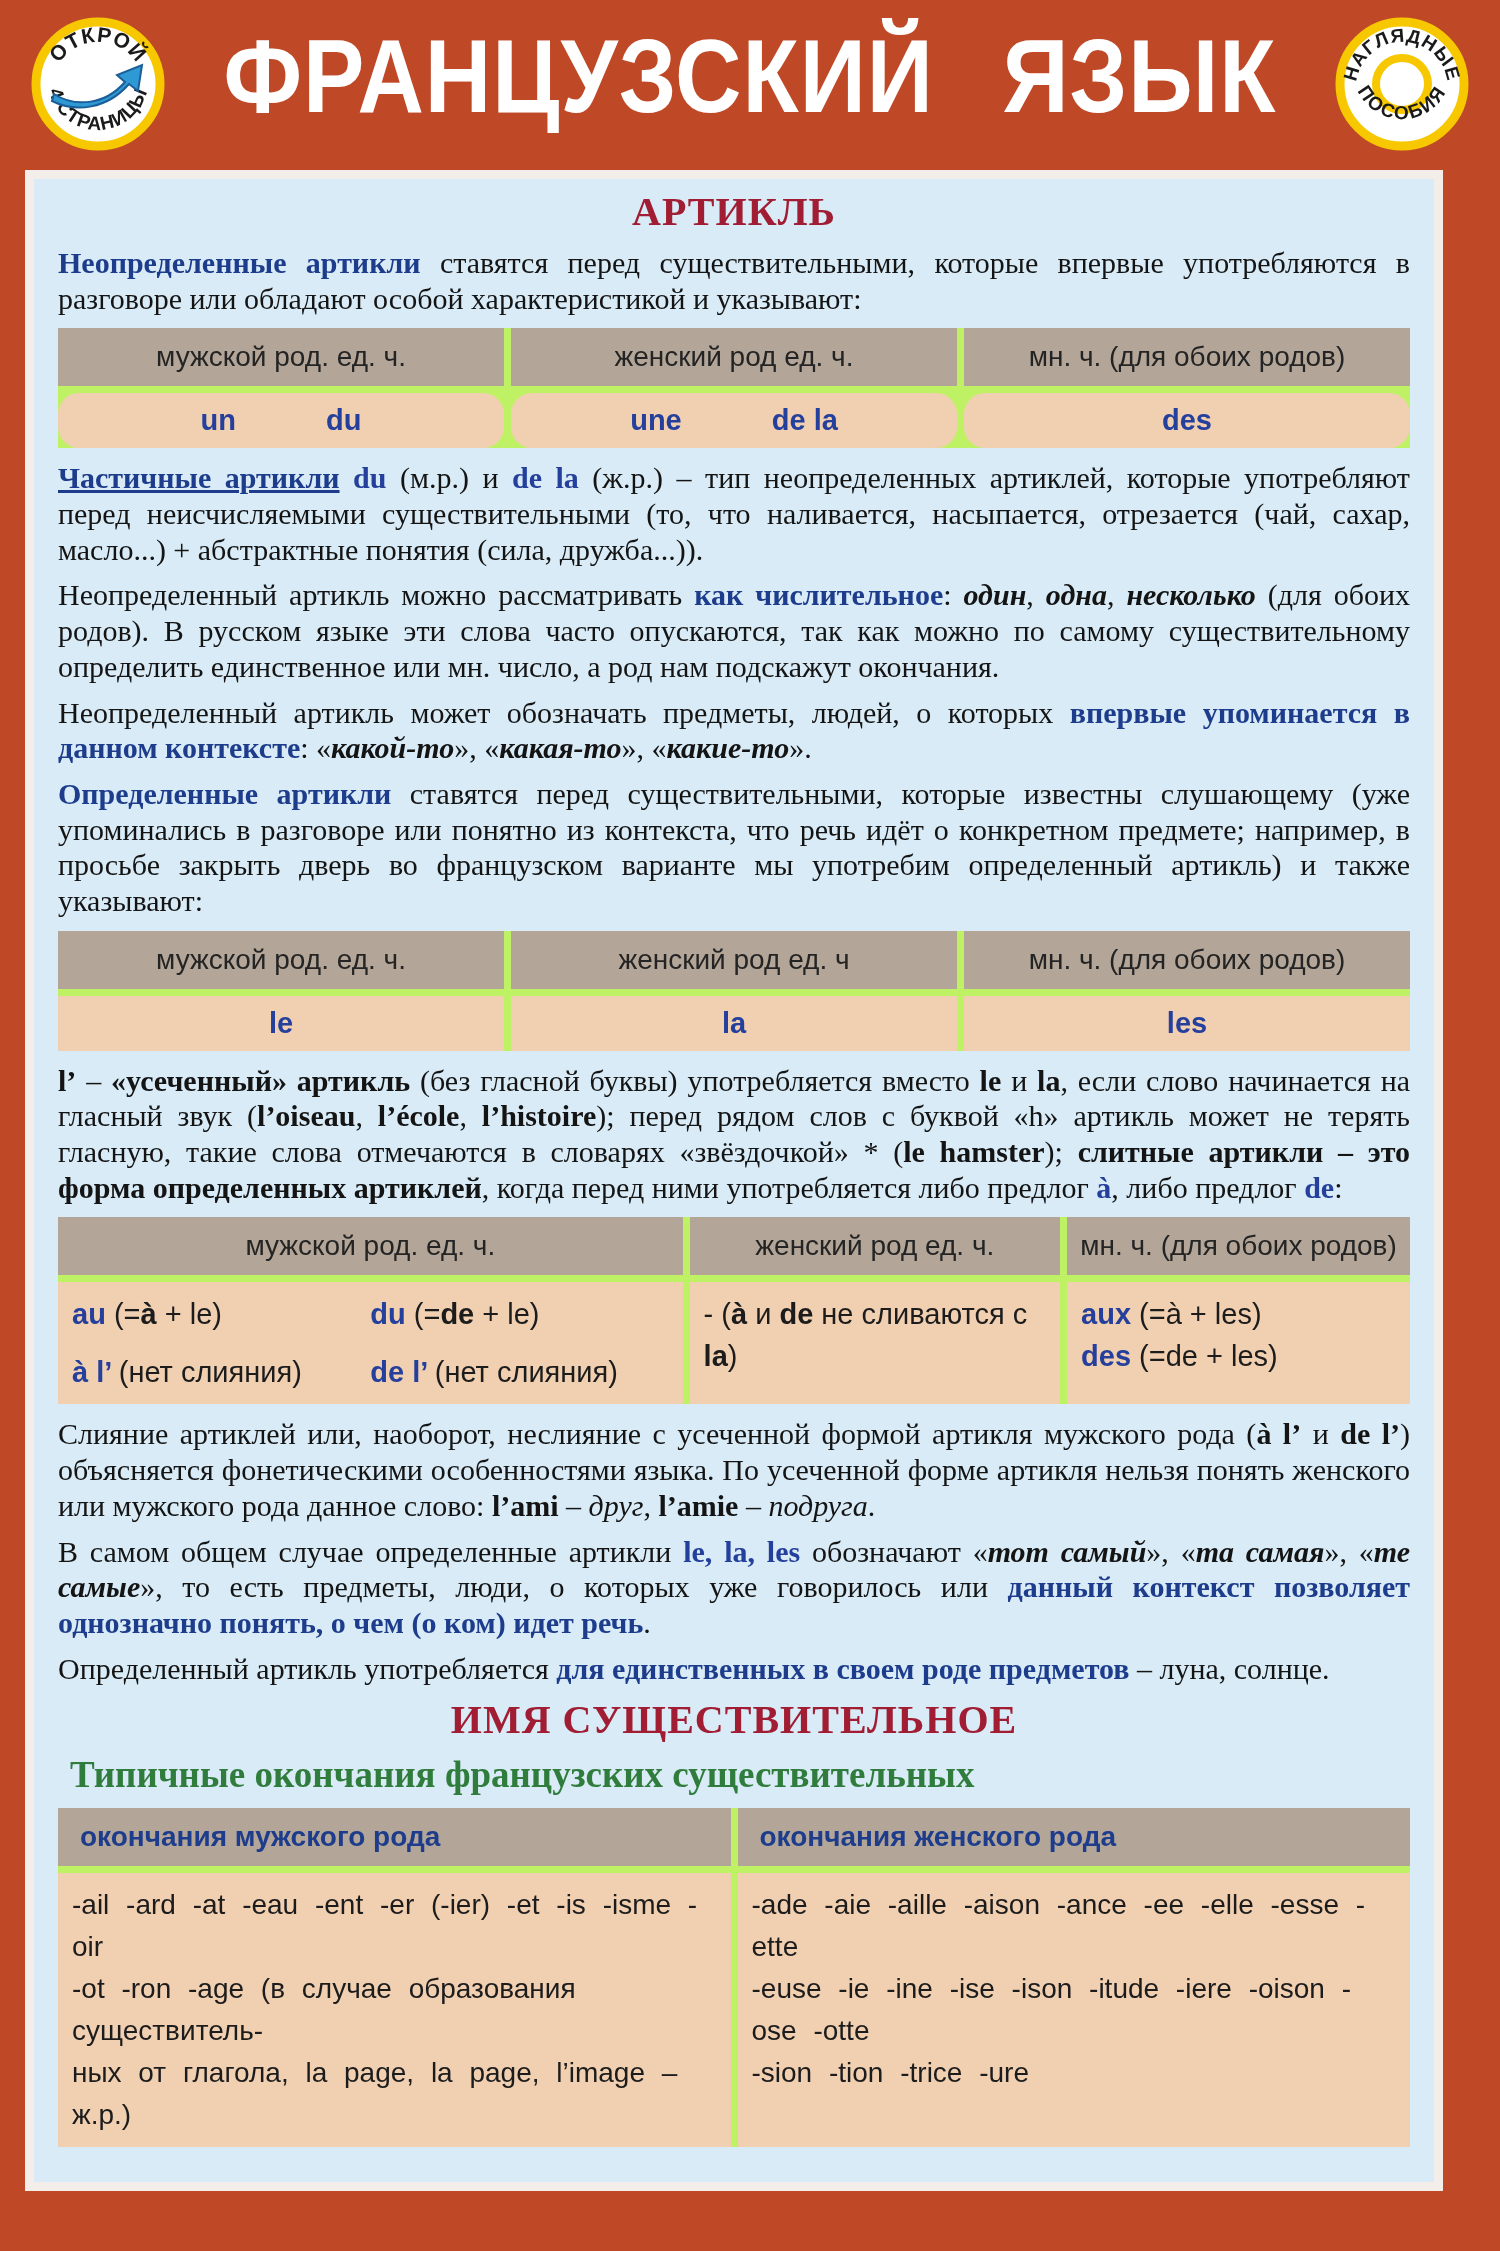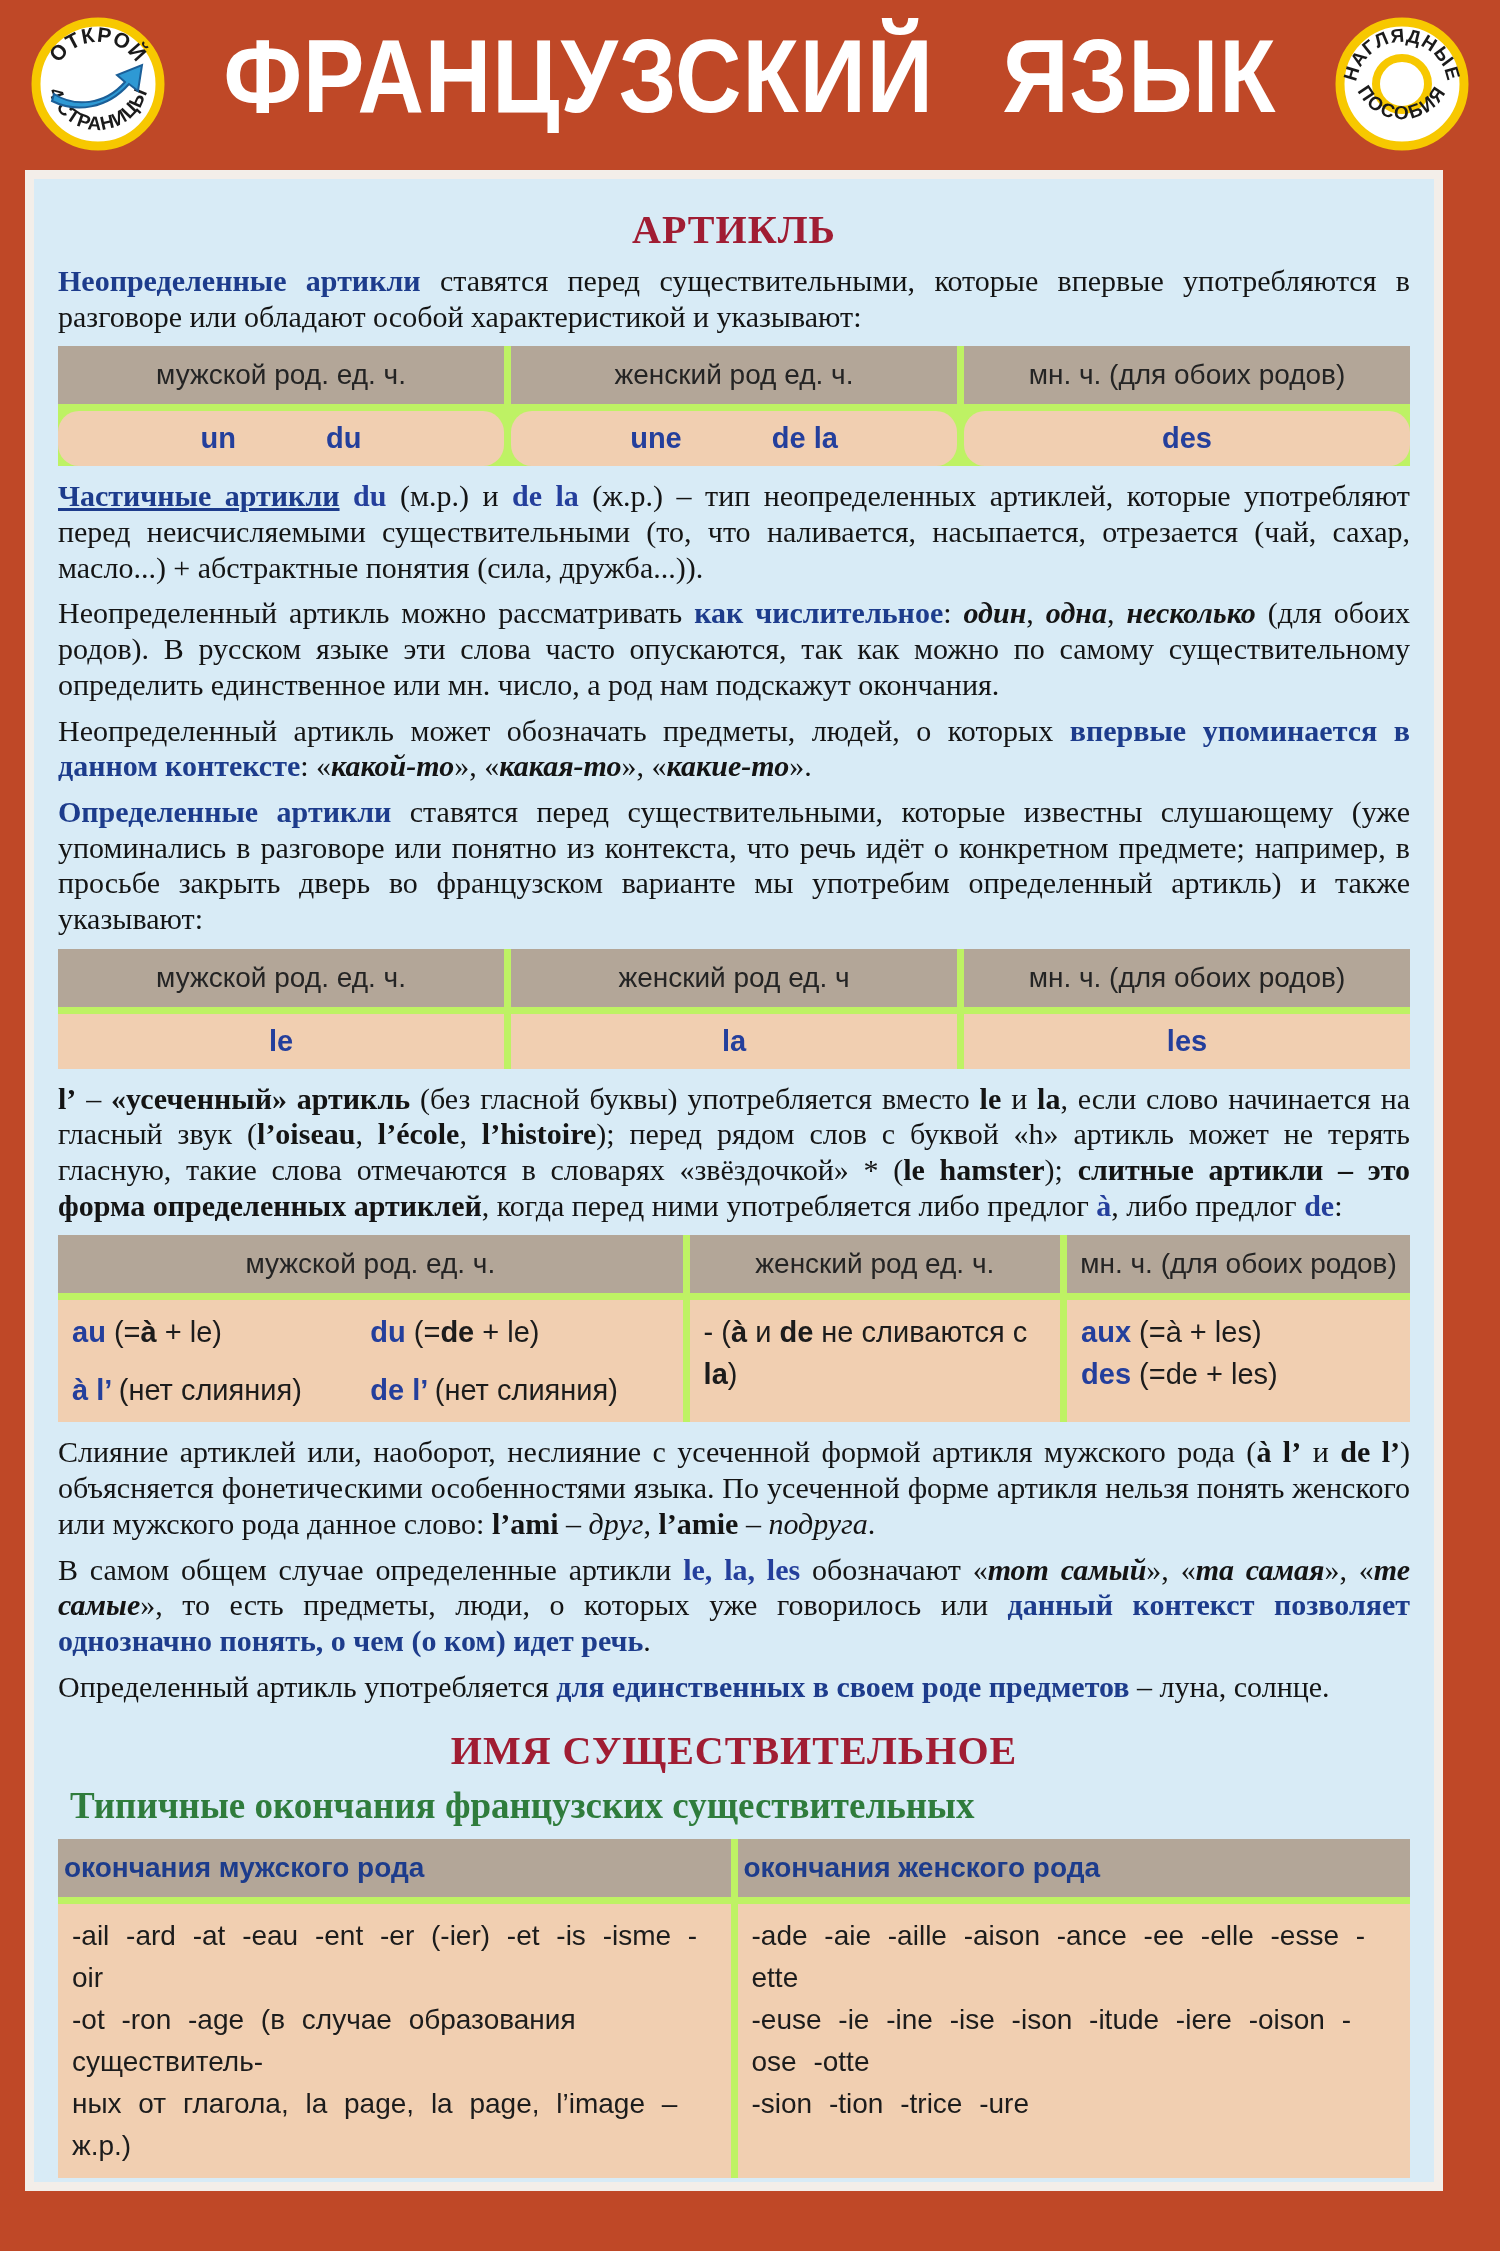--- a/index.html
+++ b/index.html
@@ -32,21 +32,21 @@
   .panel{
     position:absolute;left:25px;top:170px;
     width:1418px;height:2021px;
     box-sizing:border-box;
     background:#d8ebf6;
     border:9px solid #f3eee9;
     padding:4px 24px 0 24px;
     overflow:hidden;
   }
   h2.sec{
-    margin:23px 0 6px;
+    margin:5px 0 6px;
     text-align:center;
     color:#a01d33;
     font-size:40px;
     font-weight:bold;
     letter-spacing:1px;
   }
   h3.green{
     margin:10px 12px 8px;
     color:#2f7c3c;
     font-size:37px;
@@ -79,21 +79,21 @@
   .tbl2{grid-template-columns:1fr 1fr;}
   .tbl .h{
     background:#b3a698;
     color:#242424;
     font-size:28px;
     text-align:center;
     padding:13px 8px;
   }
   .tbl .h.hleft{
     text-align:left;
-    padding-left:6px;
+    padding-left:22px;
     font-weight:bold;
     color:#1d3c8c;
   }
   .tbl .c{
     background:#f1cfb1;
     font-size:29px;
     padding:11px 14px;
     color:#1c1c1c;
   }
   .c.vals{display:flex;justify-content:center;gap:90px;border-radius:21px;}

